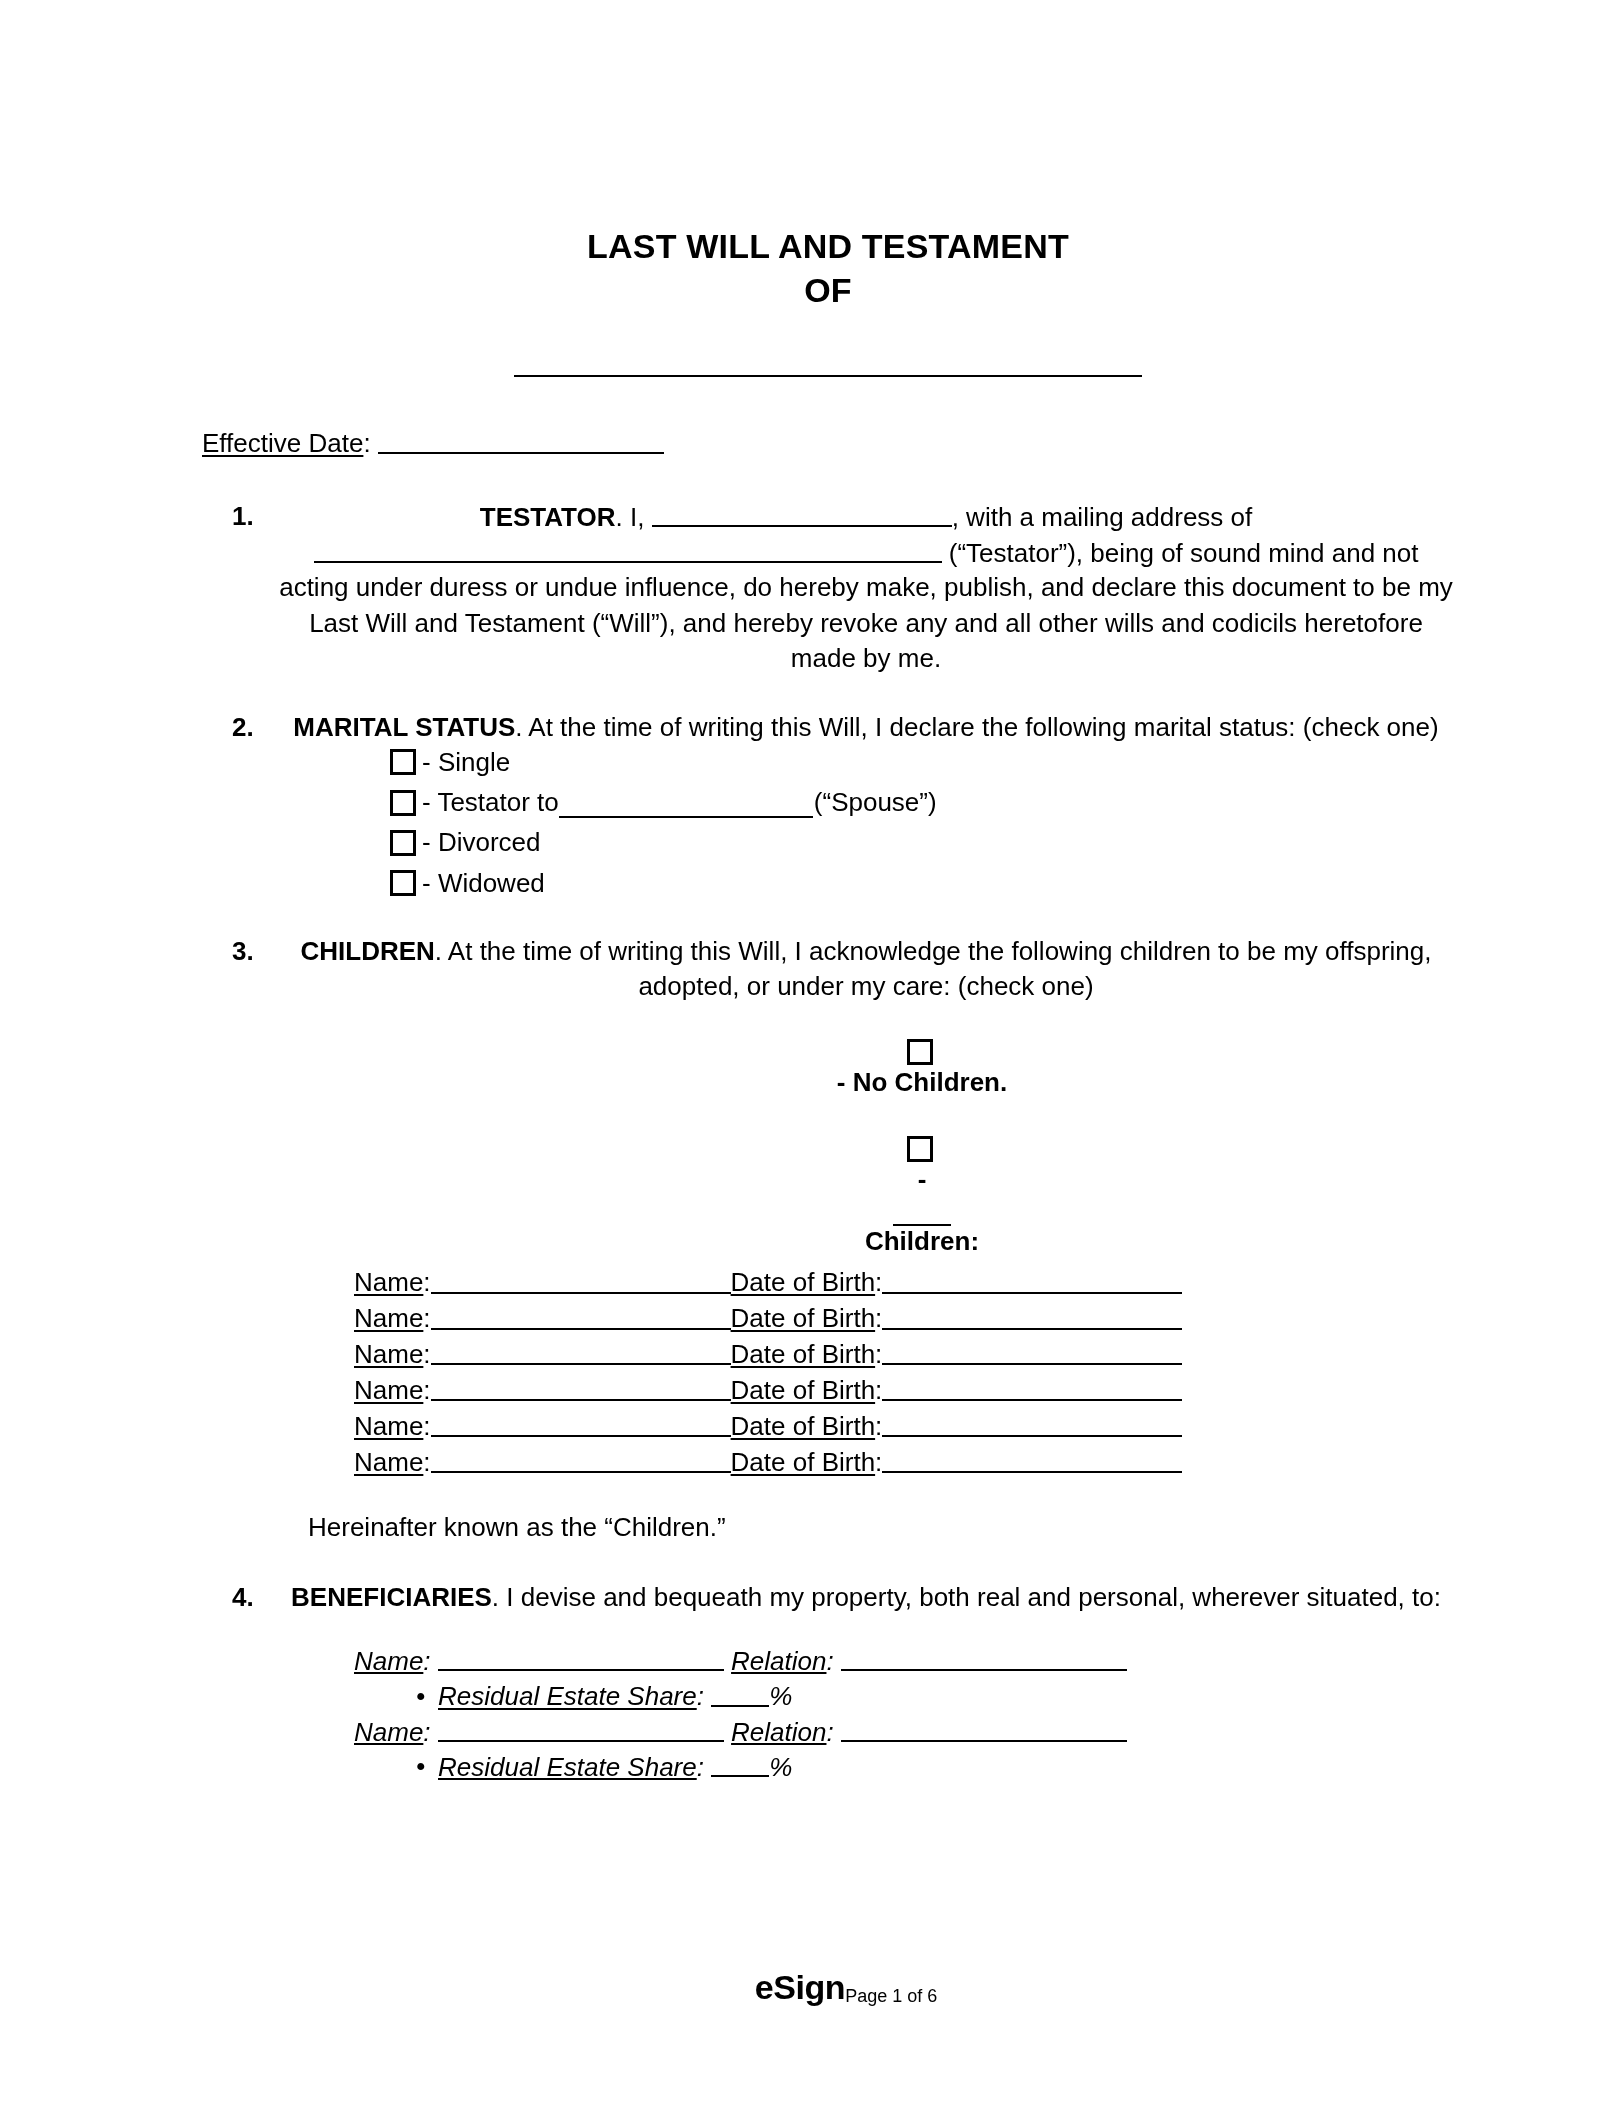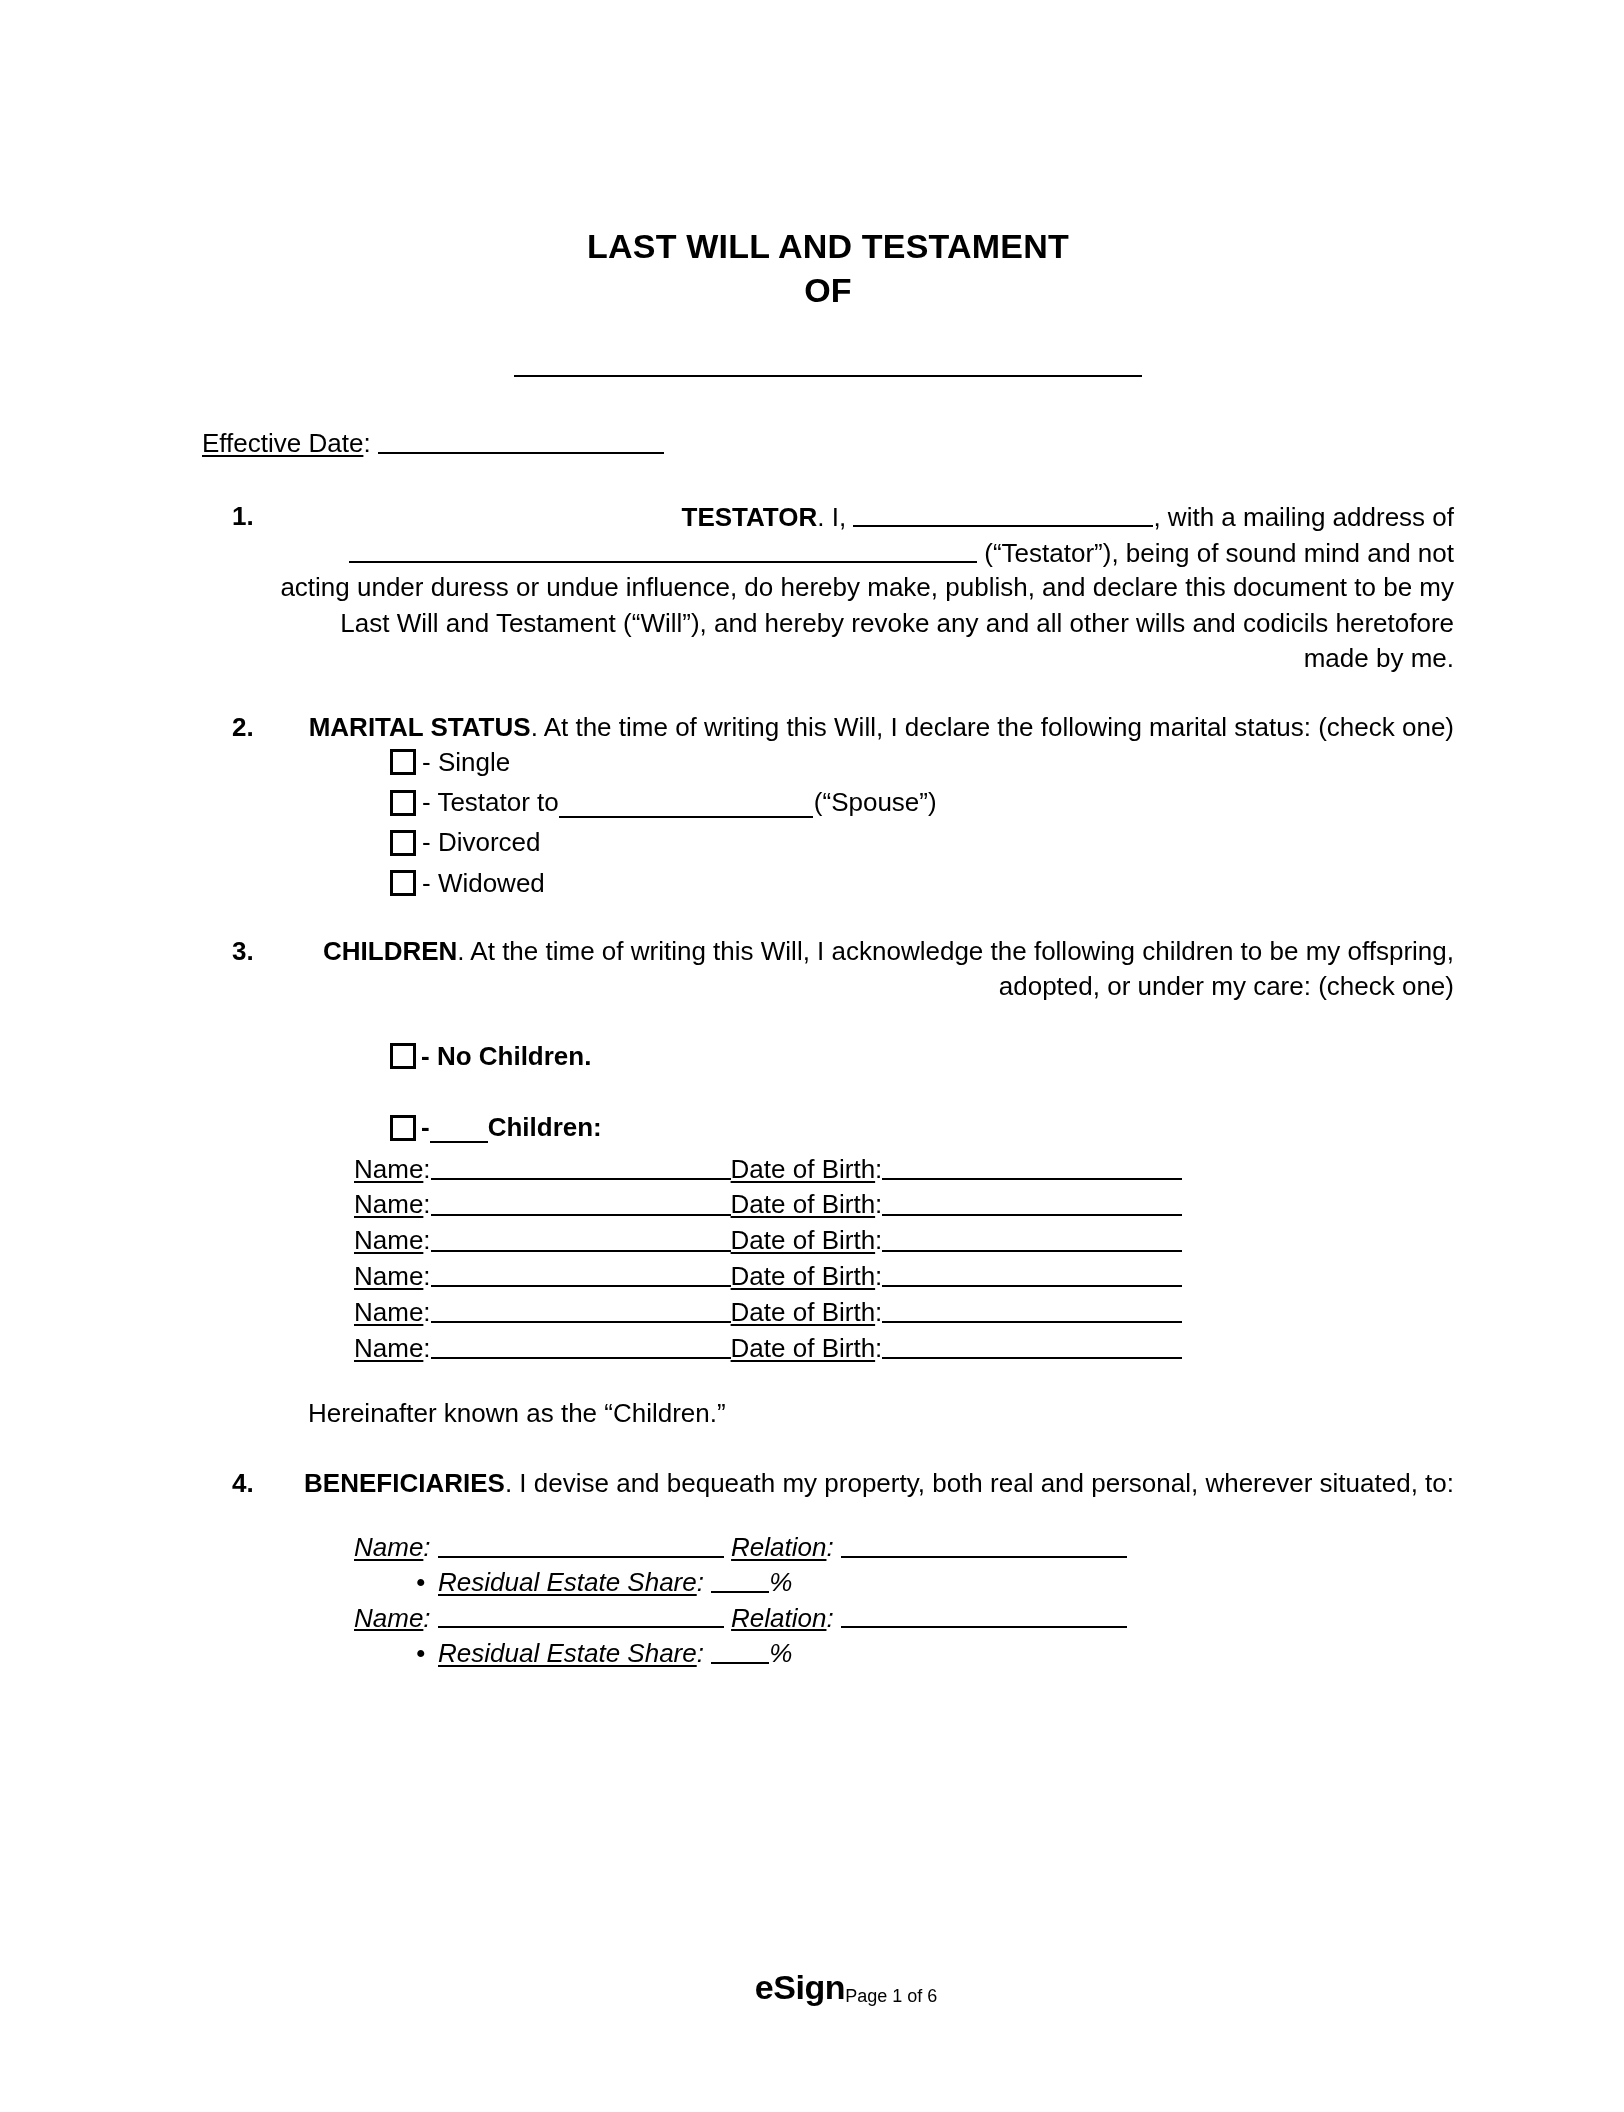--- a/index.html
+++ b/index.html
@@ -88,21 +88,21 @@
     position: absolute;
     left: 30px;
     top: 0;
     font-weight: bold;
     font-size: 26px;
   }
   .sec-head {
     font-weight: bold;
   }
   .para {
-    text-align: right;
+    text-align: center;
   }
 
   .check-list {
     margin-left: 112px;
   }
   .check-row {
     display: flex;
     align-items: center;
     font-size: 26px;
     line-height: 1.28;
@@ -120,20 +120,21 @@
   }
   .check-row .txt { margin-left: 1px; }
 
   .children-block { margin-top: 34px; margin-left: 112px; }
   .children-row {
     display: flex;
     align-items: center;
     font-size: 26px;
     font-weight: bold;
     margin-bottom: 6px;
+    flex-direction: column;
   }
   .children-gap { height: 30px; }
 
   table.kids {
     border-collapse: collapse;
     margin-left: 76px;
     margin-top: 2px;
     font-size: 26px;
   }
   table.kids td {

